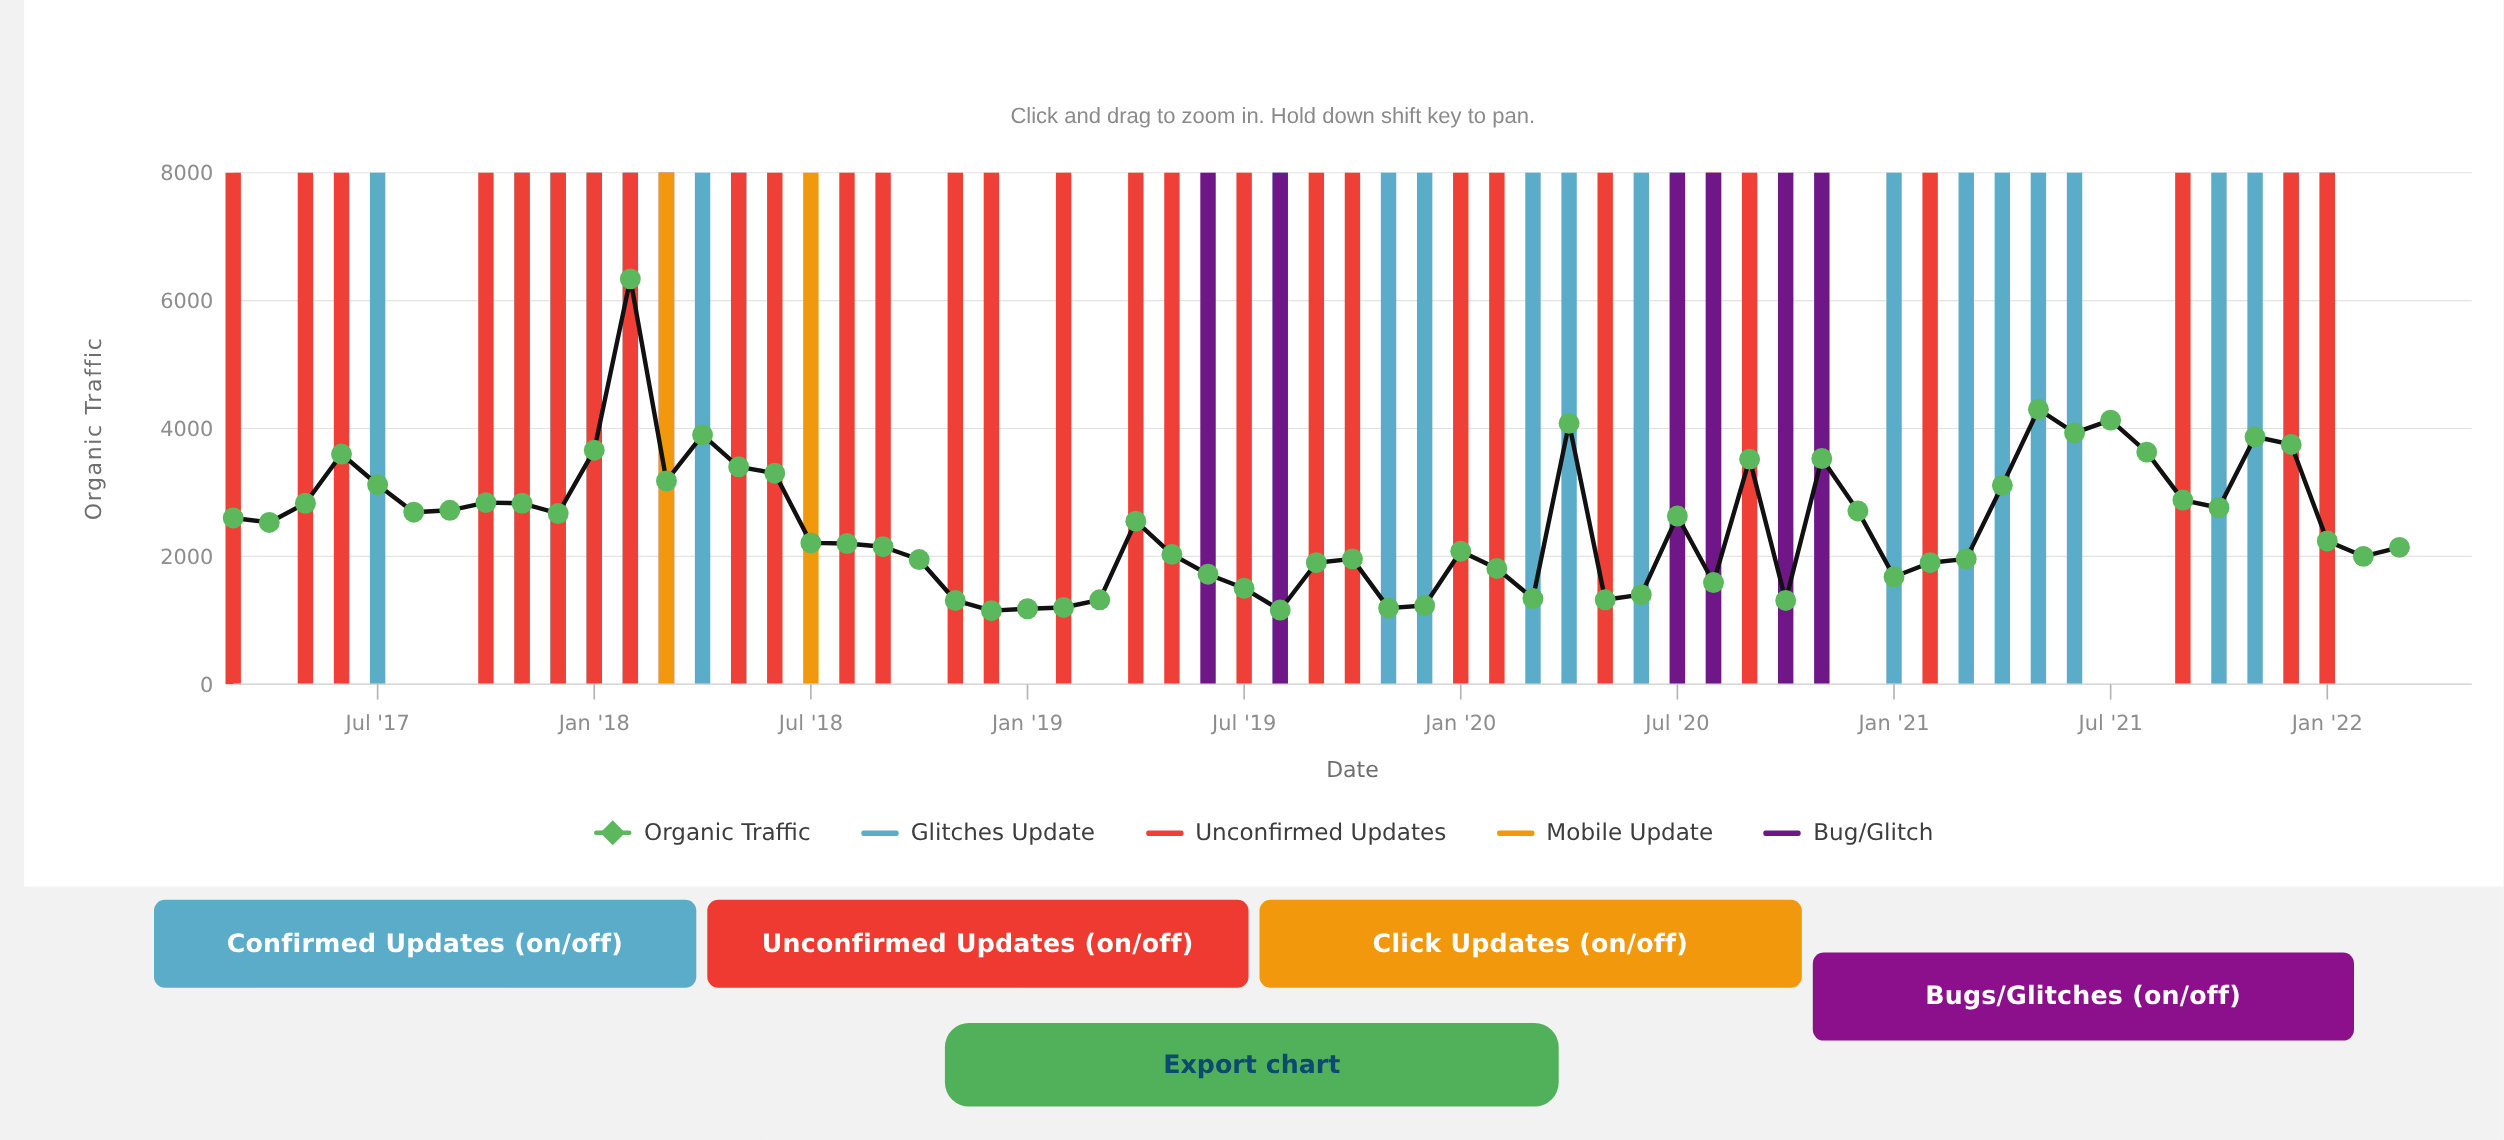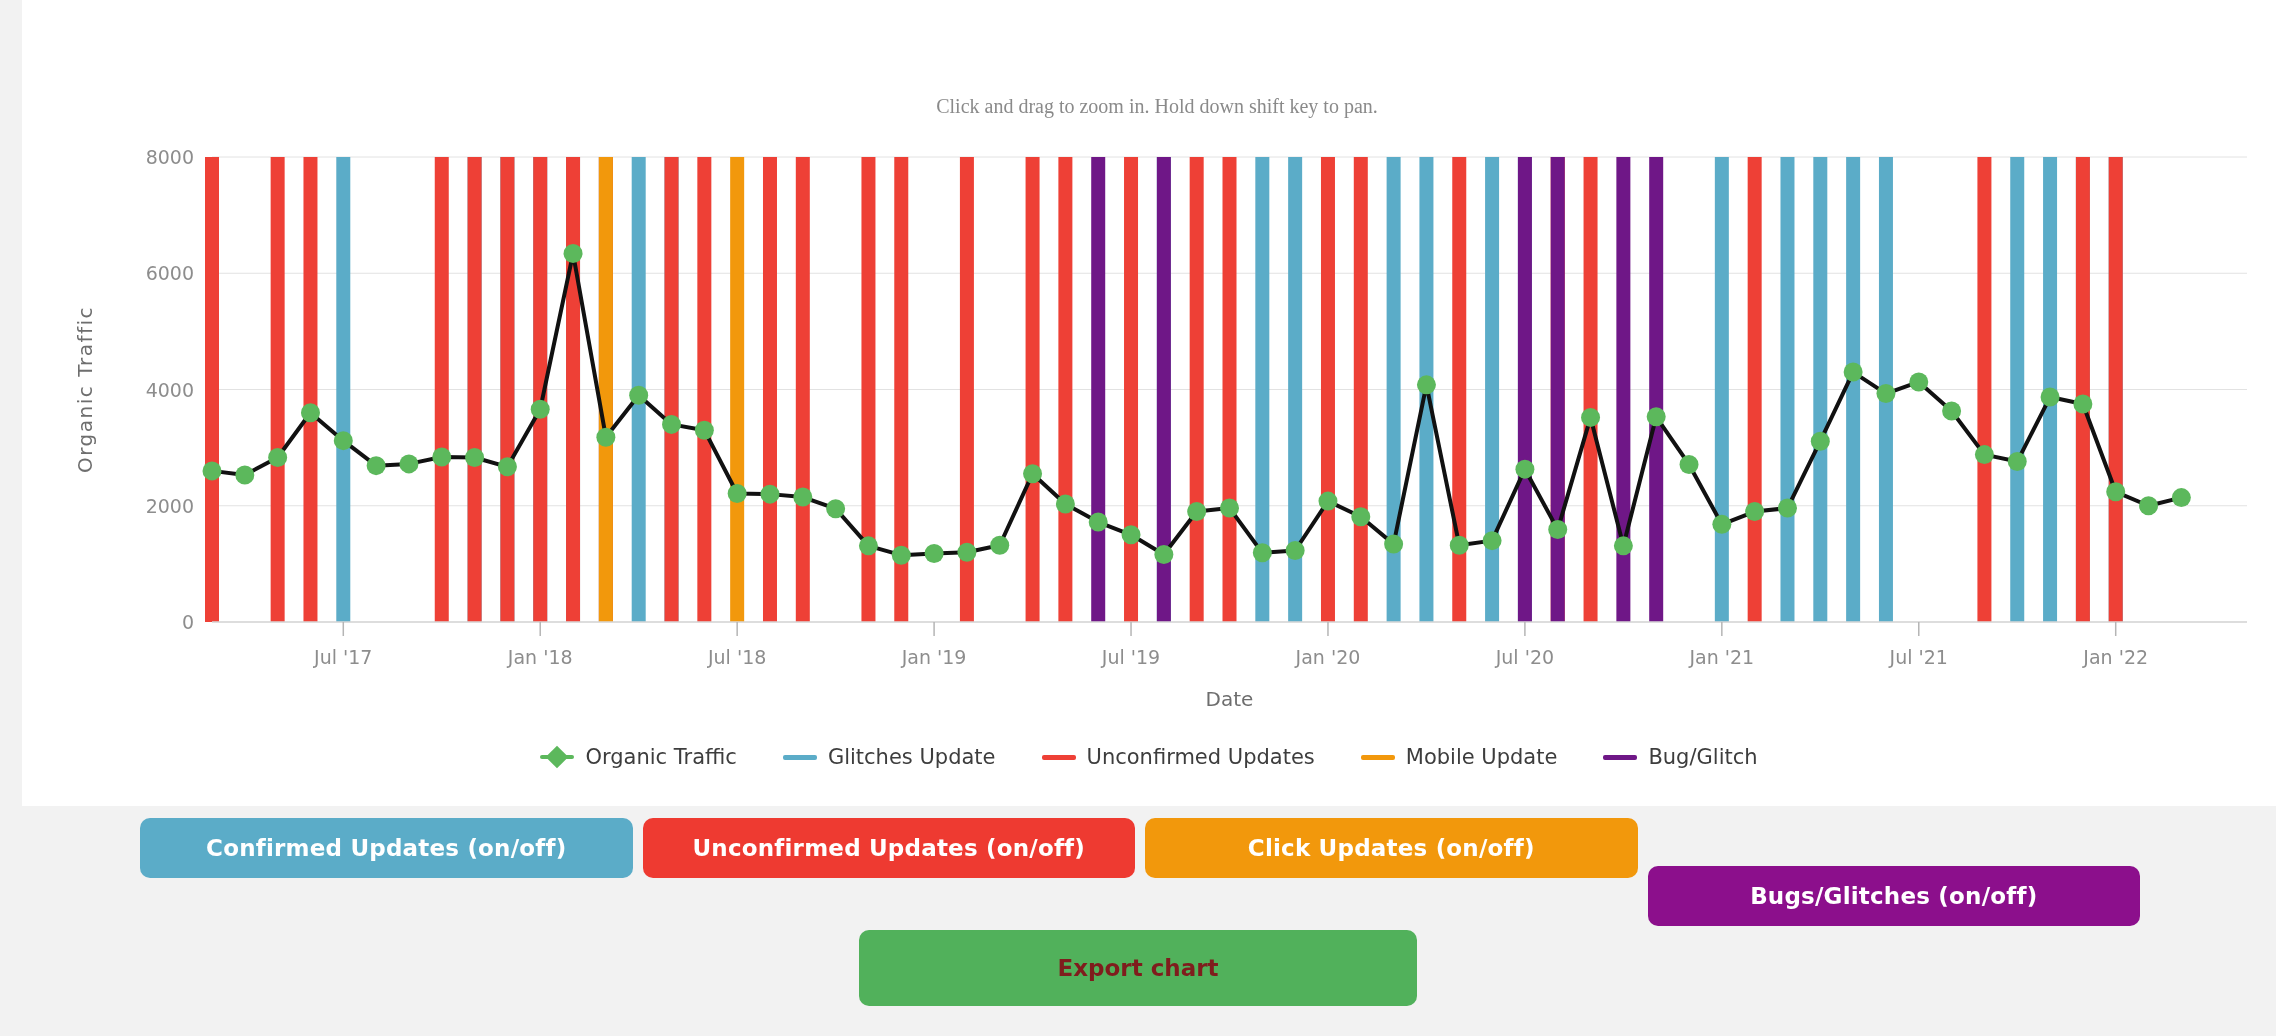--- a/index.html
+++ b/index.html
@@ -36,21 +36,21 @@
     font-family: "DejaVu Serif", serif;
     font-size: 34px;
     color: #3c3c3c;
     letter-spacing: .3px;
   }
 
   #chart-subtitle {
     position: absolute;
     left: 16px; right: 0; top: 95px;
     text-align: center;
-    font-family: Liberation Serif, serif;
+    font-family: Liberation Sans, sans-serif;
     font-size: 20px;
     color: #8a8a8a;
   }
 
   
   #plot-wrap {
     position: absolute;
     left: 0; top: 0;
     width: 2254px;
     height: 806px;
@@ -106,21 +106,21 @@
   
   #toggle-row {
     position: absolute;
     left: 140px;
     top: 818px;
     width: 2000px;
     display: flex;
     gap: 10px;
   }
   .toggle-btn {
-    height: 60px;
+    height: 80px;
     flex: 1 1 0;
     border: none;
     border-radius: 10px;
     color: #ffffff;
     font-family: "DejaVu Sans", sans-serif;
     font-size: 23px;
     font-weight: bold;
     cursor: pointer;
     letter-spacing: .2px;
   }
@@ -129,22 +129,22 @@
     position: absolute;
     left: 0; right: 0;
     top: 930px;
     display: flex;
     justify-content: center;
   }
   #export-chart-button {
     width: 558px;
     height: 76px;
     border: none;
-    border-radius: 10px;
-    color: #7f1d1d;
+    border-radius: 22px;
+    color: #0c4a6e;
     font-family: "DejaVu Sans", sans-serif;
     font-size: 23px;
     font-weight: bold;
     cursor: pointer;
   }
 
   .axis-tick-label { font-size: 19px; fill: #8d8d8d; font-family: "DejaVu Sans", sans-serif; }
   .axis-title      { font-size: 20px; fill: #6e6e6e; font-family: "DejaVu Sans", sans-serif; }
 </style>
 </head>

